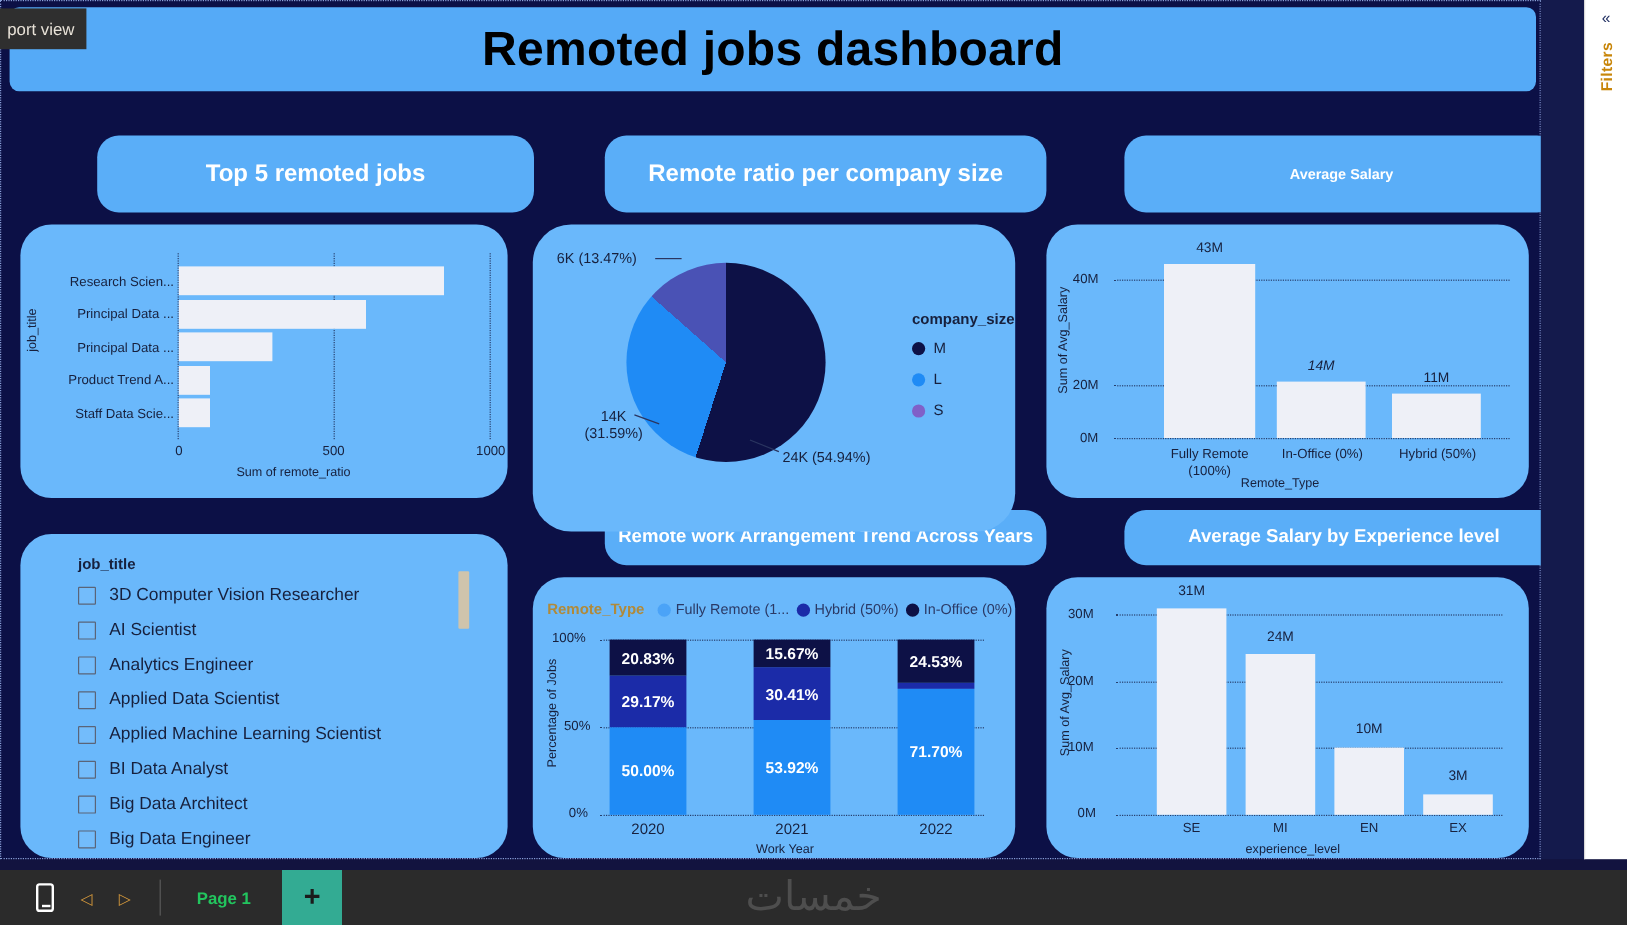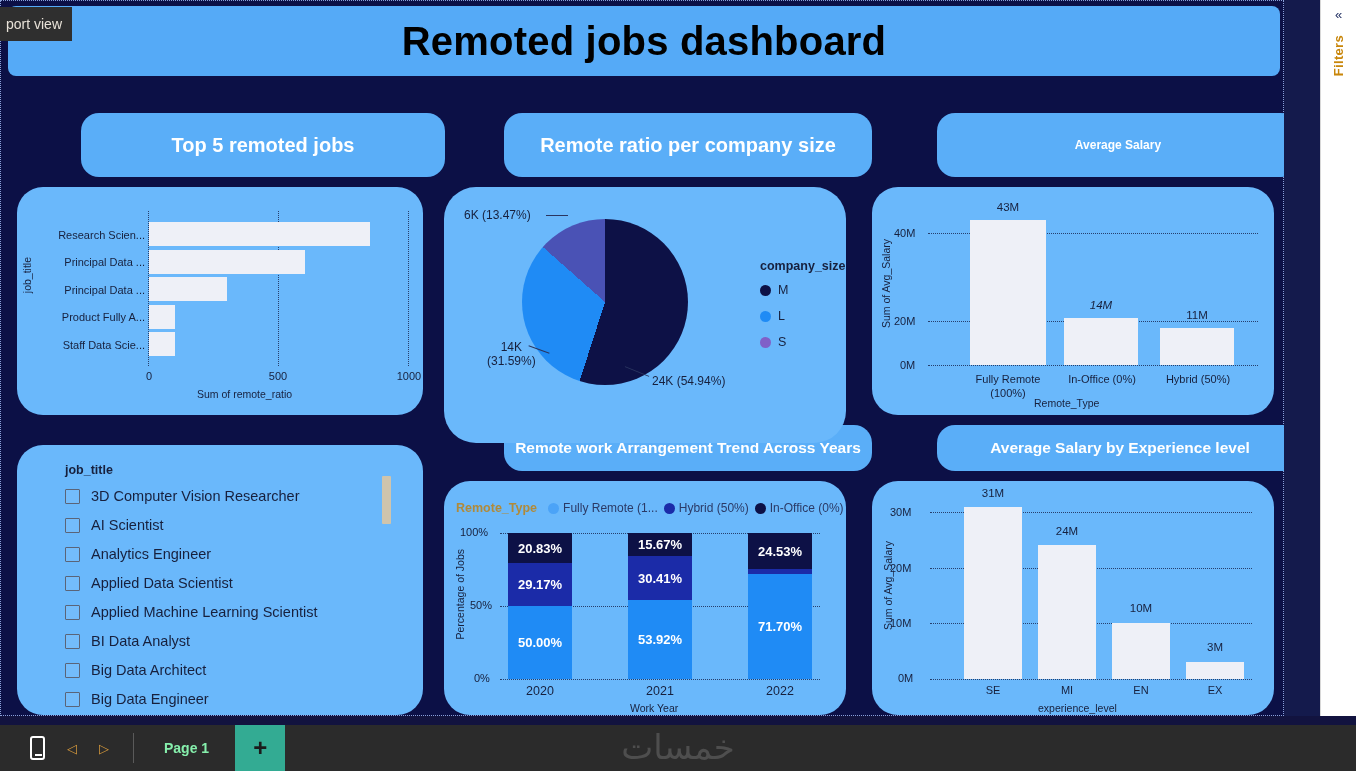--- a/index.html
+++ b/index.html
@@ -104,21 +104,21 @@
     position: absolute; left: 0; bottom: 0; width: 1356px; height: 46px;
     background: #2b2b2b; display: flex; align-items: center;
   }
   .sb-phone {
     width: 15px; height: 24px; border: 2px solid #fff; border-radius: 3px;
     margin-left: 30px; position: relative;
   }
   .sb-phone::after { content:""; position:absolute; left:3px; bottom:2px; width:7px; height:2px; background:#fff; }
   .sb-arrow { color: #d79a3c; font-size: 13px; margin-left: 22px; cursor: pointer; }
   .sb-div { width: 1px; height: 30px; background: #5a5a5a; margin-left: 24px; }
-  .sb-page { color: #86efac; font-size: 14px; font-weight: bold; margin-left: 30px; }
+  .sb-page { color: #22c55e; font-size: 14px; font-weight: bold; margin-left: 30px; }
   .sb-add {
     width: 50px; height: 46px; background: #33ab93; margin-left: 26px;
     display: flex; align-items: center; justify-content: center;
     color: #1b1b1b; font-size: 24px; font-weight: bold; cursor: pointer;
   }
   .watermark {
     position: absolute; left: 0; right: 0; bottom: 4px; text-align: center;
     color: #6b6b6b; font-size: 34px; opacity: .55; pointer-events: none;
     font-family: "DejaVu Sans", sans-serif;
   }
@@ -161,21 +161,21 @@
 
       <div class="vtitle" style="left:4px; top:70px;">job_title</div>
 
       <div class="vgrid" style="left:131px; top:24px; height:155px;"></div>
       <div class="vgrid" style="left:261px; top:24px; height:155px;"></div>
       <div class="vgrid" style="left:391px; top:24px; height:155px;"></div>
 
       <div class="axis-lbl" style="left:36px; top:42px; width:92px; text-align:right;">Research Scien...</div>
       <div class="axis-lbl" style="left:36px; top:69px; width:92px; text-align:right;">Principal Data ...</div>
       <div class="axis-lbl" style="left:36px; top:97px; width:92px; text-align:right;">Principal Data ...</div>
-      <div class="axis-lbl" style="left:36px; top:124px; width:92px; text-align:right;">Product Fully A...</div>
+      <div class="axis-lbl" style="left:36px; top:124px; width:92px; text-align:right;">Product Trend A...</div>
       <div class="axis-lbl" style="left:36px; top:152px; width:92px; text-align:right;">Staff Data Scie...</div>
 
       <div class="bar-h" style="left:132px; top:35px;  width:221px; height:24px;"></div>
       <div class="bar-h" style="left:132px; top:63px;  width:156px; height:24px;"></div>
       <div class="bar-h" style="left:132px; top:90px;  width:78px;  height:24px;"></div>
       <div class="bar-h" style="left:132px; top:118px; width:26px;  height:24px;"></div>
       <div class="bar-h" style="left:132px; top:145px; width:26px;  height:24px;"></div>
 
       <div class="axis-lbl" style="left:125px; top:183px; width:14px; text-align:center;">0</div>
       <div class="axis-lbl" style="left:246px; top:183px; width:30px; text-align:center;">500</div>

